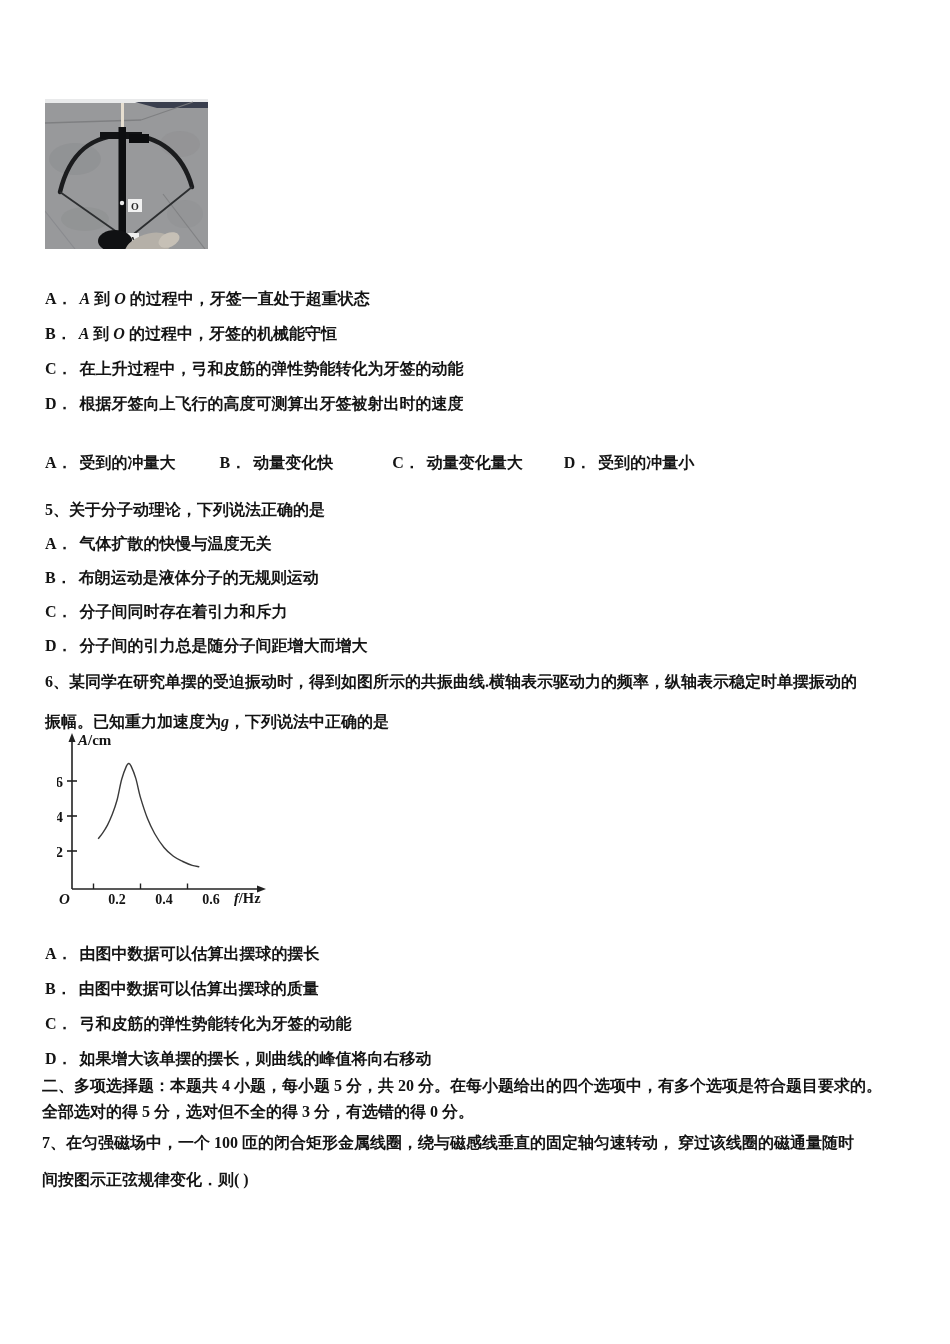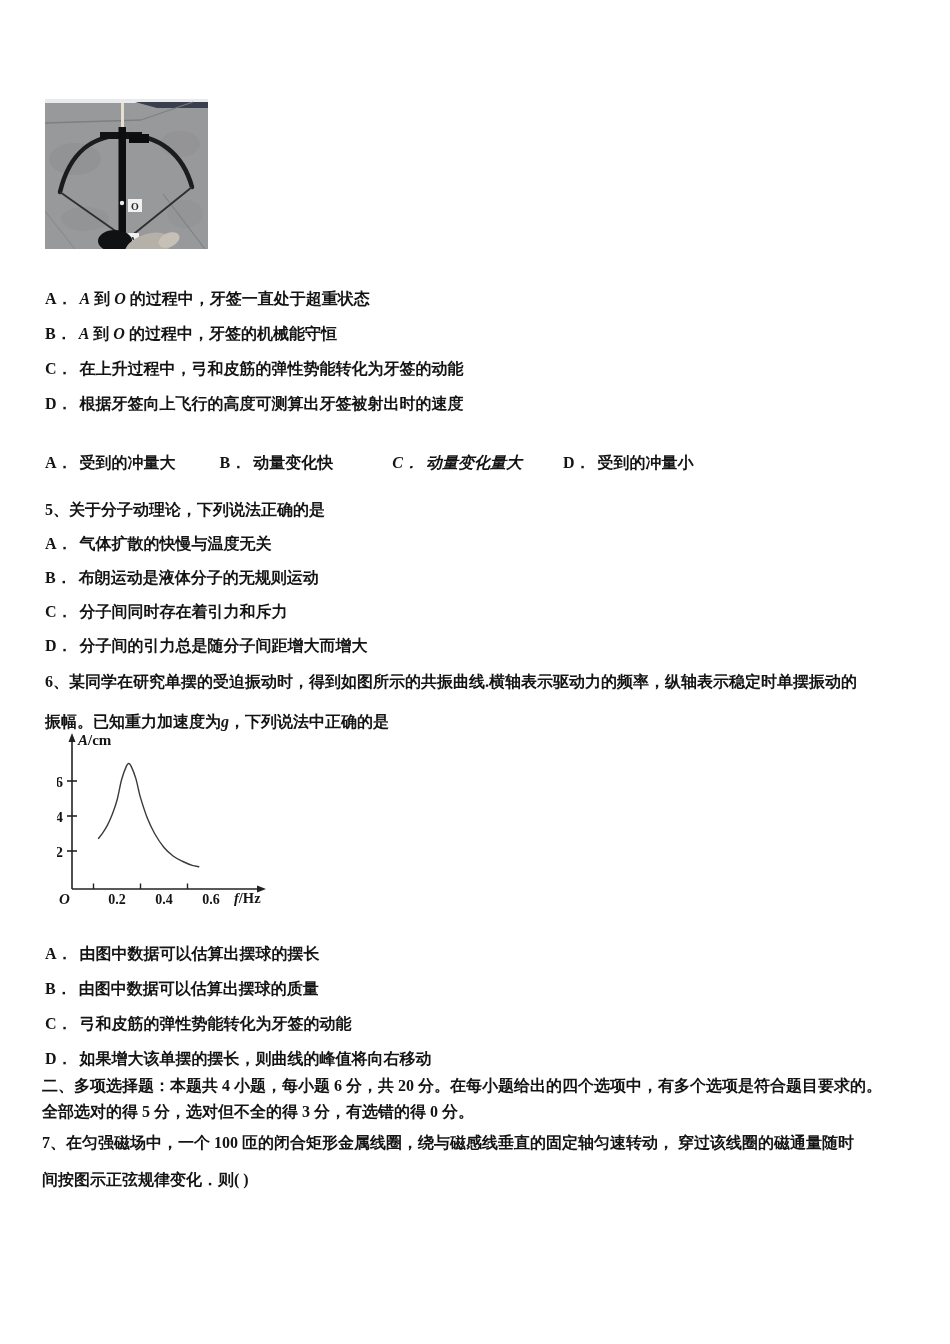--- a/index.html
+++ b/index.html
@@ -66,21 +66,21 @@
     <div class="opt-row"><span class="letter">A．</span><span class="it">A</span><span> 到 </span><span class="it">O</span><span> 的过程中，牙签一直处于超重状态</span></div>
     <div class="opt-row"><span class="letter">B．</span><span class="it">A</span><span> 到 </span><span class="it">O</span><span> 的过程中，牙签的机械能守恒</span></div>
     <div class="opt-row"><span class="letter">C．</span><span>在上升过程中，弓和皮筋的弹性势能转化为牙签的动能</span></div>
     <div class="opt-row"><span class="letter">D．</span><span>根据牙签向上飞行的高度可测算出牙签被射出时的速度</span></div>
   </div>
 
   <div class="abs q4block" style="left:45px;top:424px;">
     <div class="line">
       <span class="iopt" style="margin-right:40px;"><span class="letter">A．</span><span>受到的冲量大</span></span>
       <span class="iopt" style="margin-right:55px;"><span class="letter">B．</span><span>动量变化快</span></span>
-      <span class="iopt" style="margin-right:37px;font-style:italic;"><span class="letter">C．</span><span>动量变化量大</span></span>
+      <span class="iopt" style="margin-right:37px;"><span class="letter">C．</span><span>动量变化量大</span></span>
       <span class="iopt"><span class="letter">D．</span><span>受到的冲量小</span></span>
     </div>
   </div>
 
   <div class="abs q5block" style="left:45px;top:493px;">
     <div class="line"><span>5、</span><span>关于分子动理论，下列说法正确的是</span></div>
     <div class="line"><span class="letter">A．</span><span>气体扩散的快慢与温度无关</span></div>
     <div class="line"><span class="letter">B．</span><span>布朗运动是液体分子的无规则运动</span></div>
     <div class="line"><span class="letter">C．</span><span>分子间同时存在着引力和斥力</span></div>
     <div class="line"><span class="letter">D．</span><span>分子间的引力总是随分子间距增大而增大</span></div>
@@ -121,21 +121,21 @@
   </div>
 
   <div class="abs q6opts" style="left:45px;top:936px;">
     <div class="opt-row"><span class="letter">A．</span><span>由图中数据可以估算出摆球的摆长</span></div>
     <div class="opt-row"><span class="letter">B．</span><span>由图中数据可以估算出摆球的质量</span></div>
     <div class="opt-row"><span class="letter">C．</span><span>弓和皮筋的弹性势能转化为牙签的动能</span></div>
     <div class="opt-row"><span class="letter">D．</span><span>如果增大该单摆的摆长，则曲线的峰值将向右移动</span></div>
   </div>
 
   <div class="abs sec2" style="left:42px;top:1073px;">
-    <div class="line">二、多项选择题：本题共 4 小题，每小题 6 分，共 20 分。在每小题给出的四个选项中，有多个选项是符合题目要求的。</div>
+    <div class="line">二、多项选择题：本题共 4 小题，每小题 5 分，共 20 分。在每小题给出的四个选项中，有多个选项是符合题目要求的。</div>
     <div class="line">全部选对的得 5 分，选对但不全的得 3 分，有选错的得 0 分。</div>
   </div>
 
   <div class="abs q7block" style="left:42px;top:1124px;">
     <div class="line"><span>7、</span><span>在匀强磁场中，一个 100 匝的闭合矩形金属线圈，绕与磁感线垂直的固定轴匀速转动， 穿过该线圈的磁通量随时</span></div>
     <div class="line">间按图示正弦规律变化．则( )</div>
   </div>
 
 </div>
 

